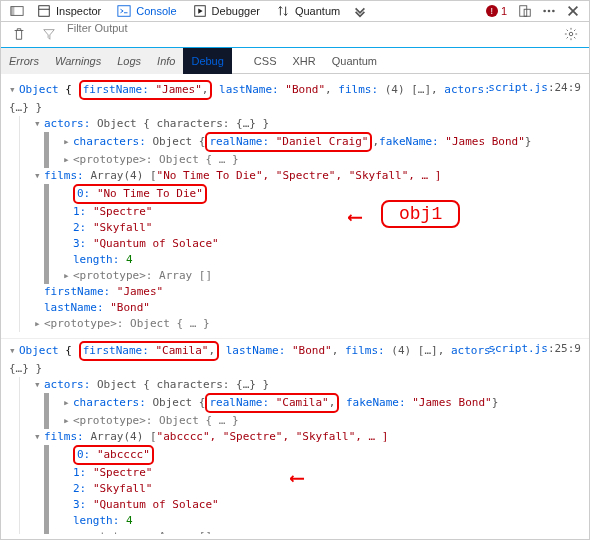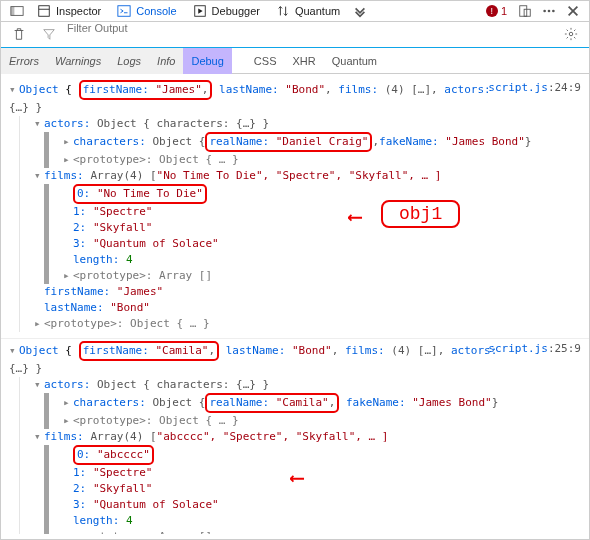--- a/index.html
+++ b/index.html
@@ -10,21 +10,21 @@
   .tab svg { width: 14px; height: 14px; }
   .spacer { flex: 1; }
   .iconbtn { width: 24px; height: 24px; display: inline-flex; align-items: center; justify-content: center; cursor: pointer; color: #555; }
   .iconbtn svg { width: 14px; height: 14px; }
   .err-badge { display: inline-flex; align-items: center; gap: 3px; color: #a4000f; font-size: 11px; margin-right: 6px;}
   .err-dot { width: 12px; height: 12px; background: #a4000f; border-radius: 50%; color: #fff; font-size: 9px; display:flex; align-items:center; justify-content:center;}
   .subbar { display: flex; align-items: flex-start; height: 26px; border-bottom: 1px solid #0ea5e9; padding: 0 6px; gap: 6px; }
   .filter-input { border: none; outline: none; font-size: 11px; color: #777; flex: 1; }
   .filterbar { display:flex; align-items:center; height:26px; border-bottom:1px solid #ccc; padding:0 0; }
   .chip { padding: 4px 8px; height: 26px; display:inline-flex; align-items:center; cursor:pointer; color:#555; }
-  .chip.active { background:#c4b5fd; color:#0060df; }
+  .chip.active { background:#0f172a; color:#0060df; }
   .chip.nb { background:#f0f0f0;font-style:italic; }
   .chip.gap { margin-left: 14px; }
   .console { padding: 4px 0 10px 0; font-family: Consolas, Menlo, monospace; font-size: 11px; line-height: 16px; overflow:auto; height: calc(540px - 28px - 26px - 26px); }
   .msg { padding: 2px 8px 2px 8px; border-bottom: 1px solid #eee; position: relative; }
   .src { position: absolute; right: 8px; top: 2px; color: #555; }
   .src .file { color: #0060df; }
   .tree { padding-left: 0; }
   .row { display: flex; align-items: baseline; flex-wrap: wrap; }
   .twisty { display:inline-block; width:10px; color:#888; cursor:pointer; user-select:none; }
   .twisty.down::before { content: "▾"; }

